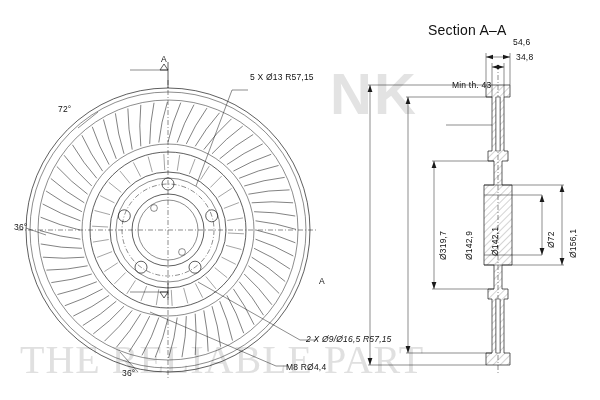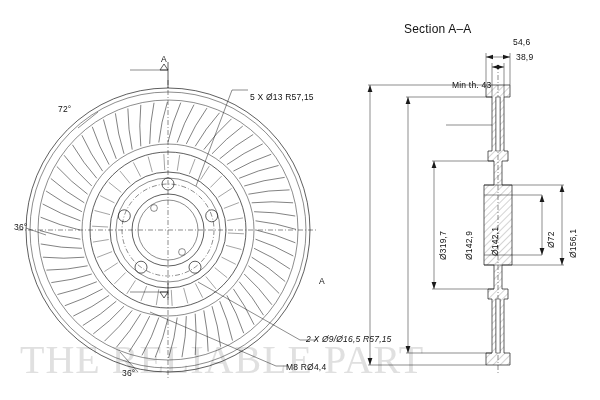--- a/index.html
+++ b/index.html
@@ -45,20 +45,21 @@
   svg{position:absolute;left:0;top:0;}
   .ln{stroke:#1a1a1a;stroke-width:.7;fill:none;}
   .ln-thin{stroke:#1a1a1a;stroke-width:.5;fill:none;}
   .ln-dash{stroke:#1a1a1a;stroke-width:.5;fill:none;stroke-dasharray:5 2 1 2;}
 </style>
 </head>
 <body>
 
 <div class="sheet">
 
+  <div class="wm-nk">NK</div>
   <div class="wm-tag">THE RELIABLE PART</div>
 
   <svg width="600" height="400" viewBox="0 0 600 400">
     <defs>
 
       <pattern id="hatch" width="5" height="5" patternUnits="userSpaceOnUse" patternTransform="rotate(45)">
         <line x1="0" y1="0" x2="0" y2="5" stroke="#1a1a1a" stroke-width=".45"></line>
       </pattern>
 
     </defs>
@@ -360,33 +361,33 @@
           <path d="M6,-158 l-7,-2.2 l0,4.4 Z"></path>
       </g>
 
       <g class="ln-thin">
         <line x1="-6" y1="-100" x2="-44" y2="-100"></line>
         <line x1="-44" y1="-100" x2="-52" y2="-100"></line>
       </g>
     </g>
   </svg>
 
-  <div class="lbl" style="left:404px;top:22px;font-size:12px;">Section A–A</div>
+  <div class="lbl" style="left:428px;top:22px;font-size:14px;">Section A–A</div>
 
   <div class="lbl" style="left:161px;top:54px;">A</div>
   <div class="lbl" style="left:319px;top:276px;">A</div>
-  <div class="lbl" style="left:250px;top:92px;">5 X Ø13    R57,15</div>
+  <div class="lbl" style="left:250px;top:72px;">5 X Ø13    R57,15</div>
   <div class="lbl" style="left:58px;top:104px;text-align:center;">72°</div>
   <div class="lbl" style="left:14px;top:222px;">36°</div>
   <div class="lbl" style="left:122px;top:368px;">36°</div>
   <div class="lbl" style="left:306px;top:334px;font-style:italic;">2 X Ø9/Ø16,5    R57,15</div>
   <div class="lbl" style="left:286px;top:362px;">M8   RØ4,4</div>
 
   <div class="lbl" style="left:513px;top:37px;">54,6</div>
-  <div class="lbl" style="left:516px;top:52px;">38,9</div>
+  <div class="lbl" style="left:516px;top:52px;">34,8</div>
   <div class="lbl" style="left:452px;top:80px;">Min th. 43</div>
 
   <div class="lbl vert" style="left:438px;top:260px;">Ø319,7</div>
   <div class="lbl vert" style="left:464px;top:260px;">Ø142,9</div>
   <div class="lbl vert" style="left:490px;top:256px;">Ø142,1</div>
   <div class="lbl vert" style="left:546px;top:248px;">Ø72</div>
   <div class="lbl vert" style="left:568px;top:258px;">Ø156,1</div>
 
 </div>
 

